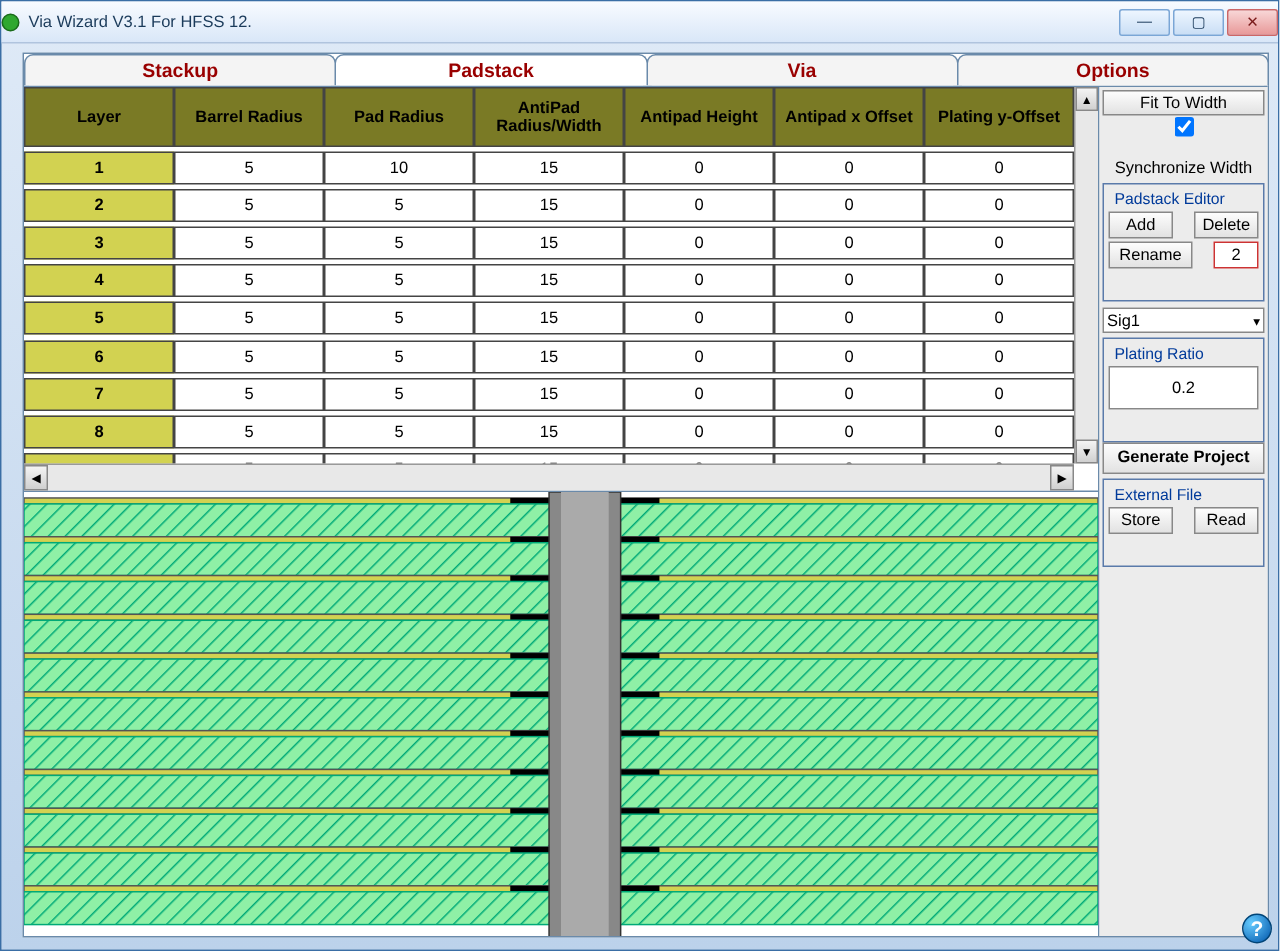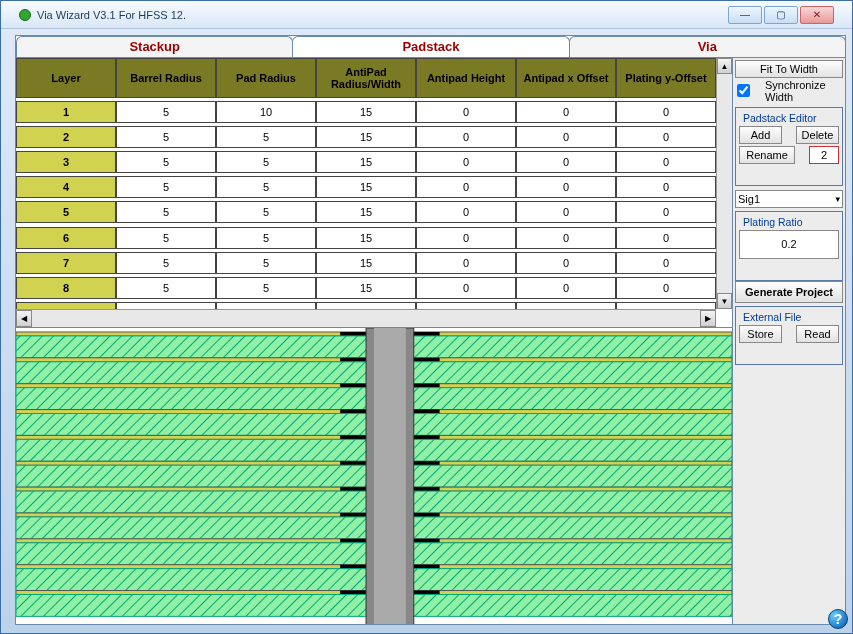--- a/index.html
+++ b/index.html
@@ -1,18 +1,18 @@
 <!DOCTYPE html>
 <html><head>
 <meta charset="utf-8">
 <style>
   * { box-sizing: border-box; margin: 0; padding: 0; font-family: "Segoe UI", Tahoma, sans-serif; font-size: 11px; }
   body { background: #e8f0f8; }
   .window { width: 853px; height: 634px; background: linear-gradient(#dfeaf7,#bcd2eb); border: 1px solid #3a6ea5; position: relative; }
-  .titlebar { height: 28px; background: linear-gradient(#f8fbff,#d9e7f8); display: flex; align-items: center; padding: 0 18px; border-bottom: 1px solid #b0c4de; }
+  .titlebar { height: 28px; background: linear-gradient(#f8fbff,#d9e7f8); display: flex; align-items: center; padding: 0 0; border-bottom: 1px solid #b0c4de; }
   .titlebar .dot { width:12px; height:12px; border-radius:50%; background:#2fa82f; border:1px solid #1a6b1a; margin-right:6px; }
   .titlebar .title { flex:1; color:#1a3a5a; }
   .win-btns { display:flex; gap:0; }
   .win-btn { width:34px; height:18px; background:linear-gradient(#eef6ff,#c9def5); border:1px solid #7aa6d6; border-radius:2px; margin-left:2px; display:flex; align-items:center; justify-content:center; font-size:10px; color:#1a3a5a; cursor:pointer; }
   .win-btn.close { background:linear-gradient(#f8d7d7,#e89999); border-color:#c66; color:#7a1a1a; }
   .client { position:absolute; top:34px; left:14px; right:6px; bottom:8px; background:#fff; border:1px solid #6a8aaa; }
   .tabs { display:flex; border-bottom:1px solid #6a8aaa; height:22px; }
   .tab { flex:1; text-align:center; line-height:20px; border:1px solid #6a8aaa; border-bottom:none; background:#f4f4f4; color:#990000; font-weight:bold; font-size:13px; cursor:pointer; border-top-left-radius:6px; border-top-right-radius:6px; margin-right:-1px; }
   .tab.active { background:#fff; }
 
@@ -31,21 +31,21 @@
   .hscroll { position:absolute; left:0; right:16px; bottom:0; height:18px; background:#e8e8e8; border-top:1px solid #999; display:flex; }
   .hscroll .btn { width:16px; height:100%; background:linear-gradient(#f4f4f4,#d0d0d0); border:1px solid #888; font-size:8px; display:flex; align-items:center; justify-content:center; cursor:pointer; }
   .hscroll .track { flex:1; }
 
   .preview { flex:1; background:#fff; position:relative; overflow:hidden; }
   svg.via { position:absolute; inset:0; }
 
   .rbtn { height:18px; background:linear-gradient(#fdfdfd,#e2e2e2); border:1px solid #888; font-size:11px; cursor:pointer; display:flex; align-items:center; justify-content:center; }
   .rrow { display:flex; gap:14px; }
   .rrow .rbtn { flex:1; }
-  .chk { display:flex; align-items:center; gap:15px; padding:1px 2px; font-size:10.5px; }
+  .chk { display:flex; align-items:center; gap:15px; padding:1px 2px; font-size:10.5px;flex-direction:column; }
   .fieldset { border:1px solid #5a7aaa; margin-top:3px; padding:4px 3px 21px; }
   .fieldset .legend { color:#003a9a; font-size:10.5px; margin:-11px 0 2px 2px; background:#ececec; display:inline-block; padding:0 2px; }
   .redbox { border:1px solid #c33; text-align:center; background:#fff; height:18px; line-height:16px; width:30px; }
   .txt { border:1px solid #888; background:#fff; height:29px; text-align:center; width:100%; }
   .sel { border:1px solid #888; background:#fff; height:18px; display:flex; align-items:center; padding:0 2px; position:relative; }
   .sel::after { content:"▾"; position:absolute; right:2px; font-size:9px; }
 
   .helpicon { position:absolute; right:4px; bottom:4px; width:20px; height:20px; border-radius:50%; background:radial-gradient(circle at 30% 30%, #6cf, #05a); color:#fff; font-weight:bold; display:flex; align-items:center; justify-content:center; border:1px solid #047; cursor:pointer; font-size:14px; }
 </style>
 </head>
@@ -60,20 +60,21 @@
       <div class="win-btn">▢</div>
       <div class="win-btn close">✕</div>
     </div>
   </div>
 
   <div class="client">
     <div class="tabs">
       <div class="tab">Stackup</div>
       <div class="tab active">Padstack</div>
       <div class="tab">Via</div>
+      <div class="tab">Options</div>
     </div>
 
     <div class="workarea">
       <div class="leftcol">
 
         <div class="gridwrap">
           <div class="grid" id="grid">
               <div class="hdr">Layer</div>
               <div class="hdr">Barrel Radius</div>
               <div class="hdr">Pad Radius</div>

